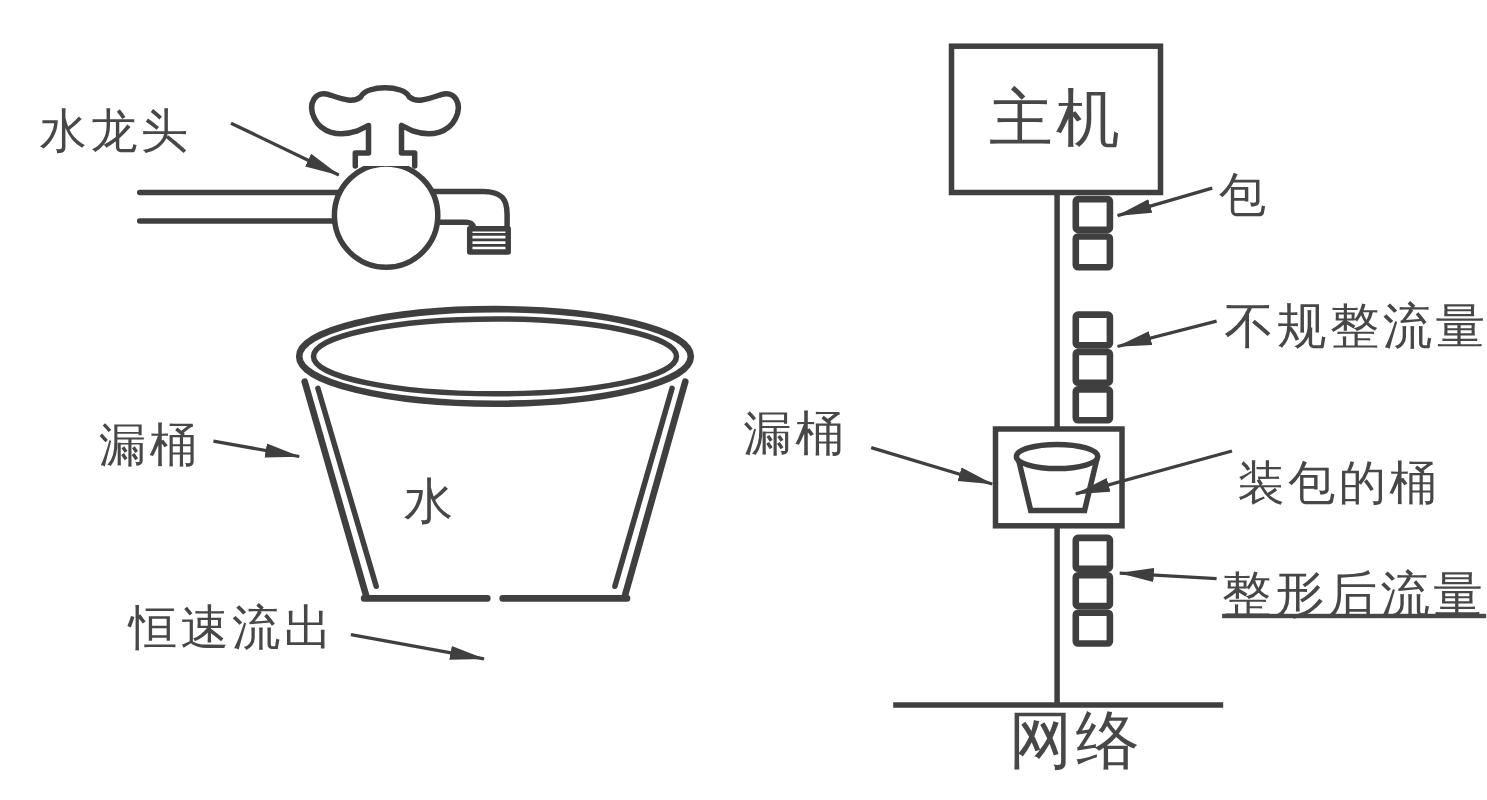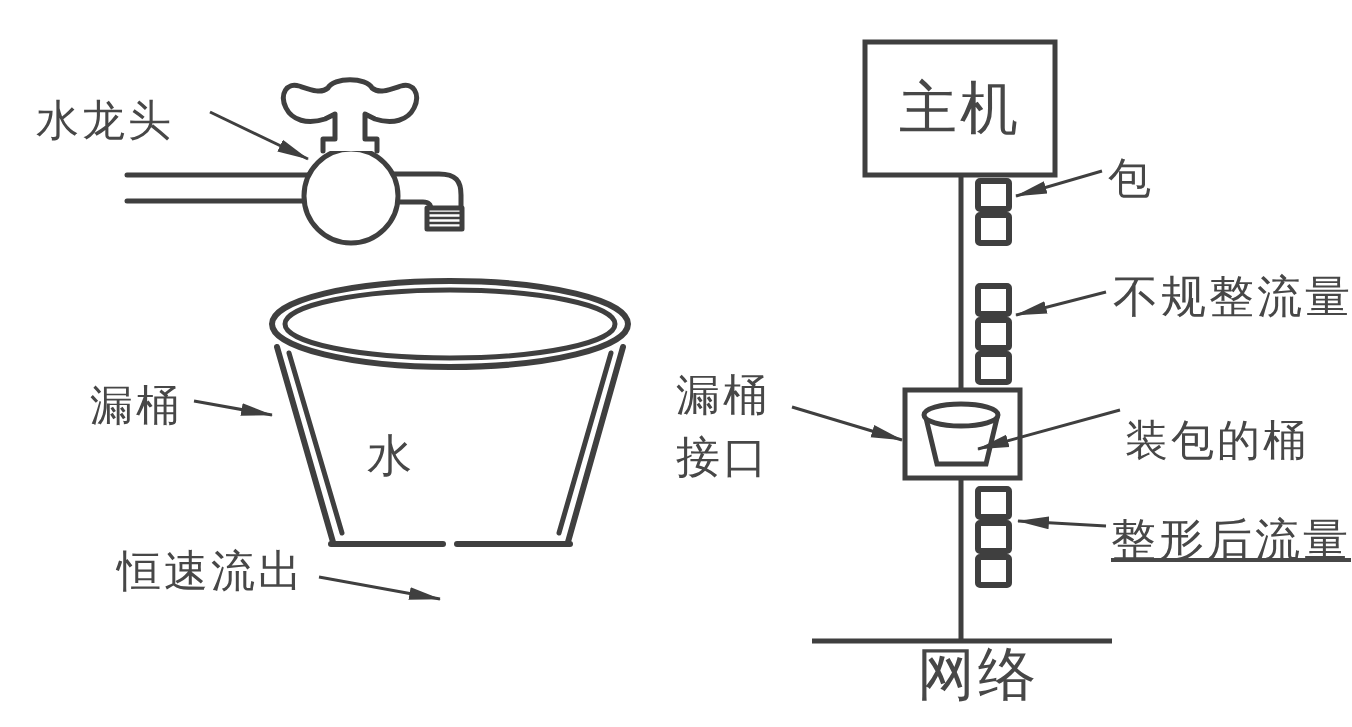--- a/index.html
+++ b/index.html
@@ -122,21 +122,20 @@
   <div class="lbl" id="lbl-outflow">恒速流出</div>
 
   <div class="lbl" id="lbl-host">主机</div>
 
   <div class="lbl" id="lbl-packet">包</div>
 
   <div class="lbl" id="lbl-unshaped">不规整流量</div>
 
   <div class="lbl" id="lbl-interface">
     <span class="line">漏桶</span>
-    <span class="line">接口</span>
   </div>
 
   <div class="lbl" id="lbl-packetbucket">装包的桶</div>
 
   <div class="lbl" id="lbl-shaped">整形后流量</div>
 
   <div class="lbl" id="lbl-network">网络</div>
 
 </div>
 

